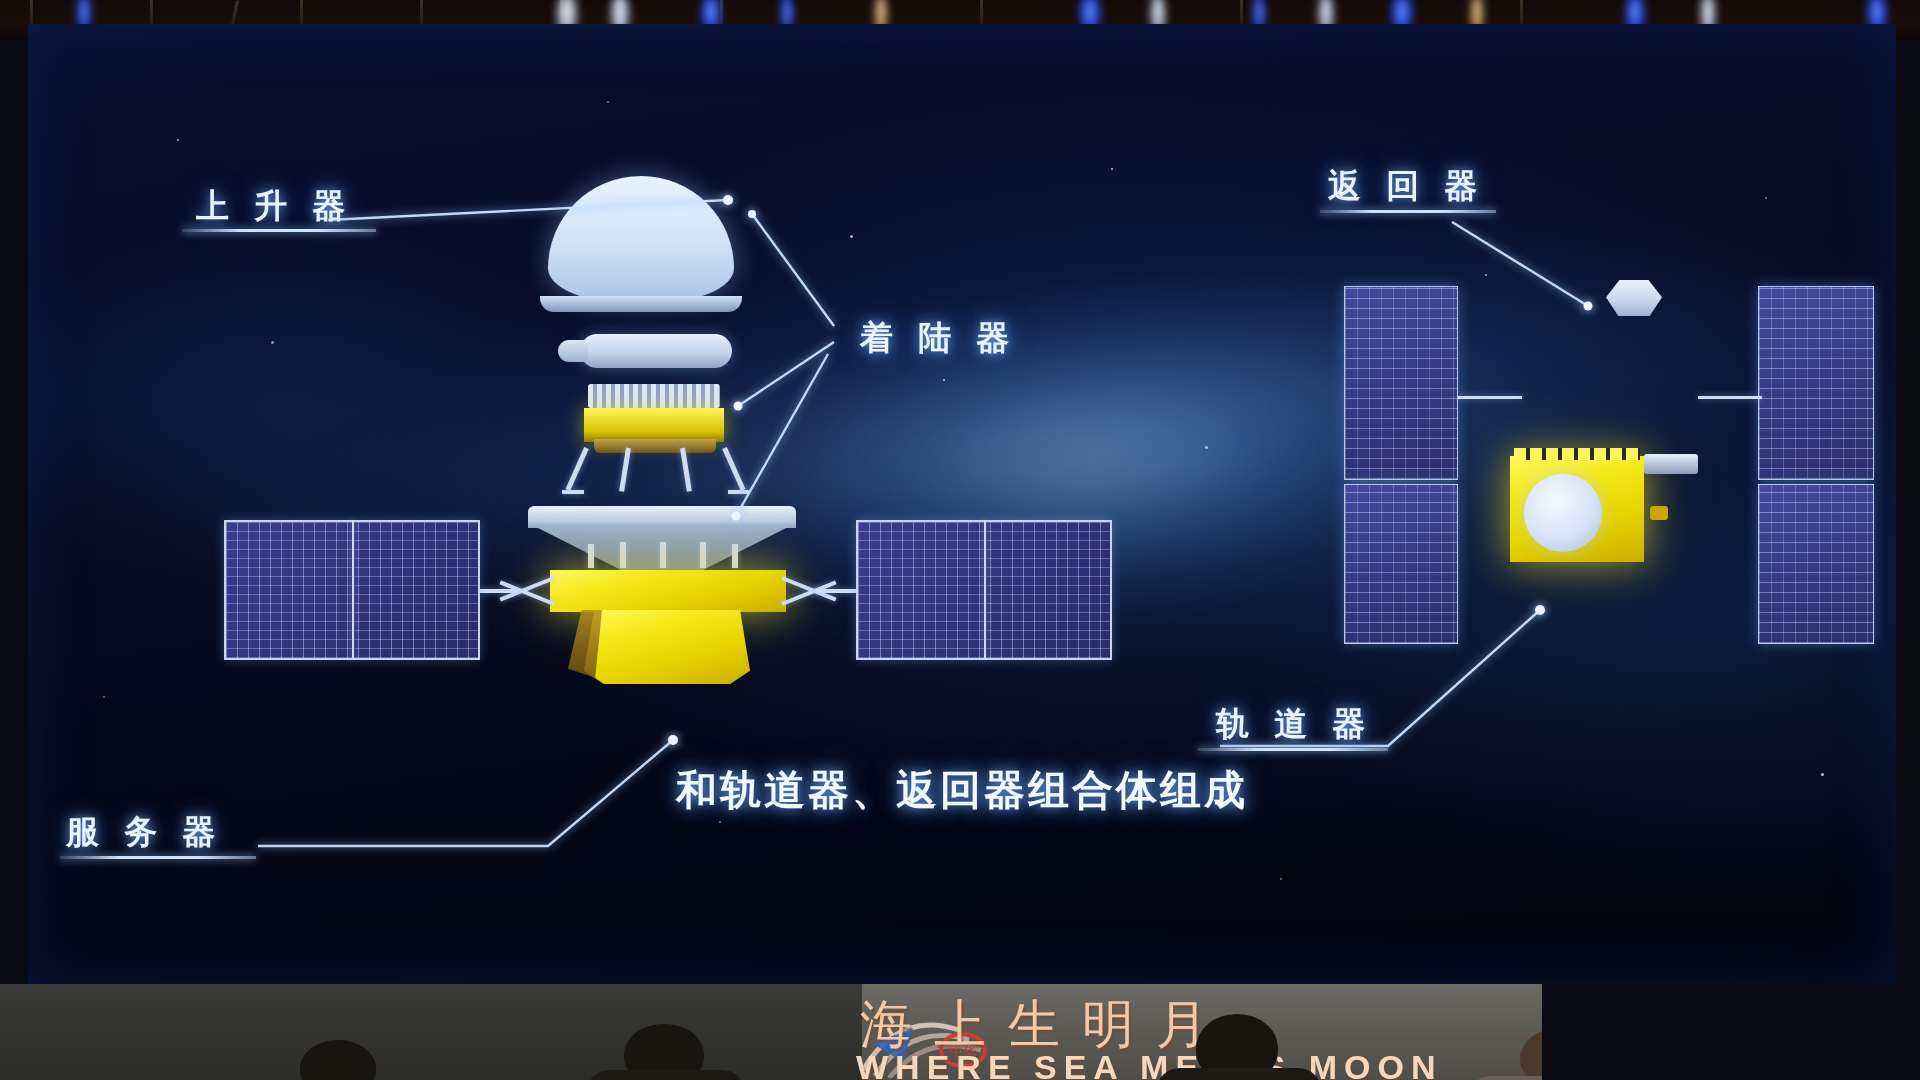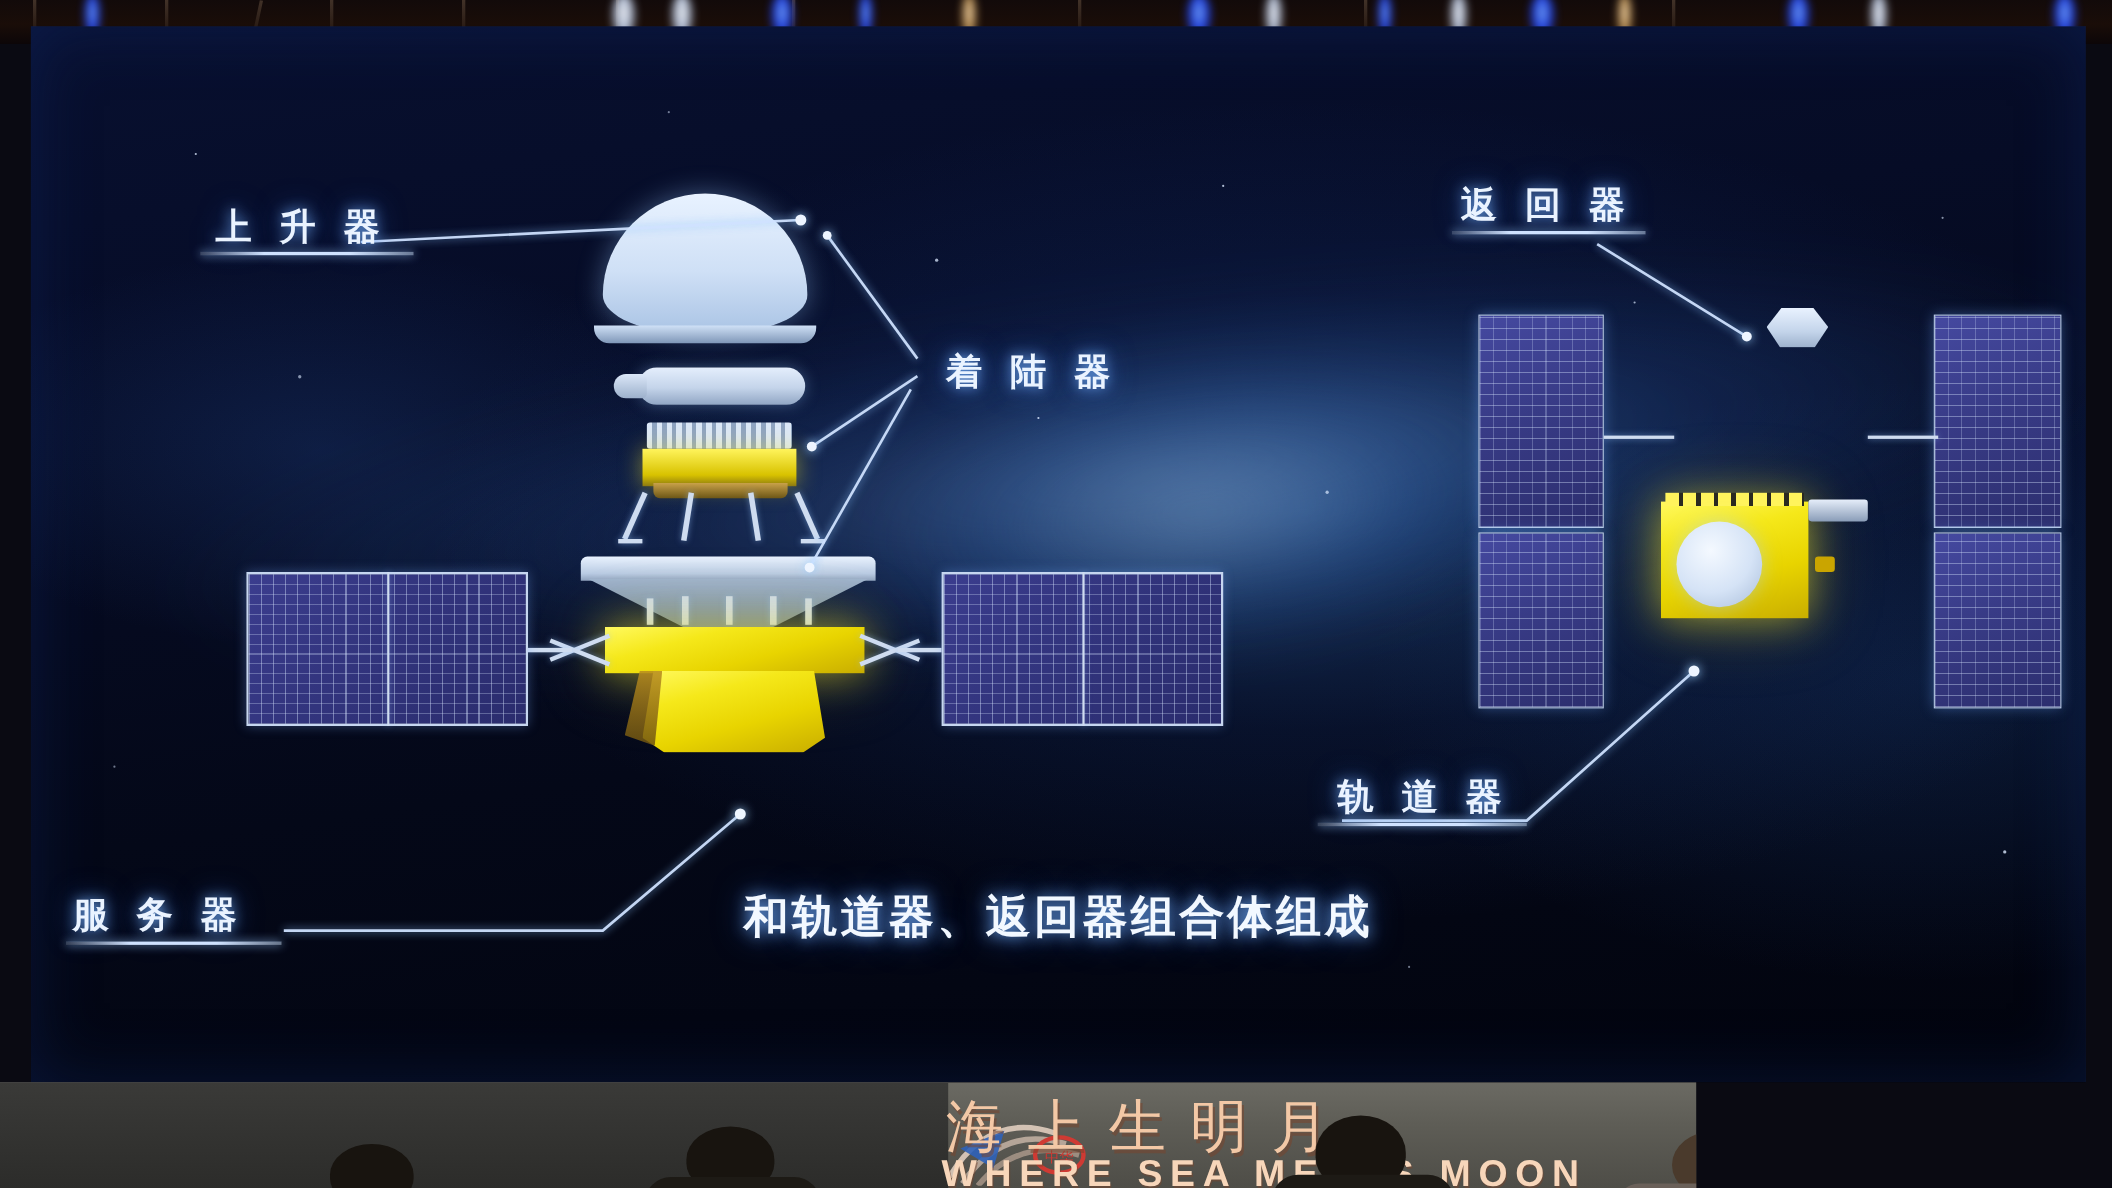--- a/index.html
+++ b/index.html
@@ -319,21 +319,21 @@
     <div class="lblwrap" style="left:1300px; top:140px;">
       <div class="lbl">返 回 器</div>
       <div class="underline" style="left:-8px; top:46px; width:176px;"></div>
     </div>
 
     <div class="lblwrap" style="left:1188px; top:678px;">
       <div class="lbl">轨 道 器</div>
       <div class="underline" style="left:-18px; top:46px; width:190px;"></div>
     </div>
 
-    <div class="caption" style="top:782px;">
+    <div class="caption" style="top:739px;">
       <div class="cap-cn">和轨道器、返回器组合体组成</div>
     </div>
 
   </div>
 
   <div class="hall">
     <div class="hallwall-left"></div>
 
     <svg class="logo-mark" viewBox="0 0 200 78">
       <path d="M8,70 Q44,10 104,30" stroke="#e8d3c4" stroke-width="5" fill="none" opacity=".85"></path>

